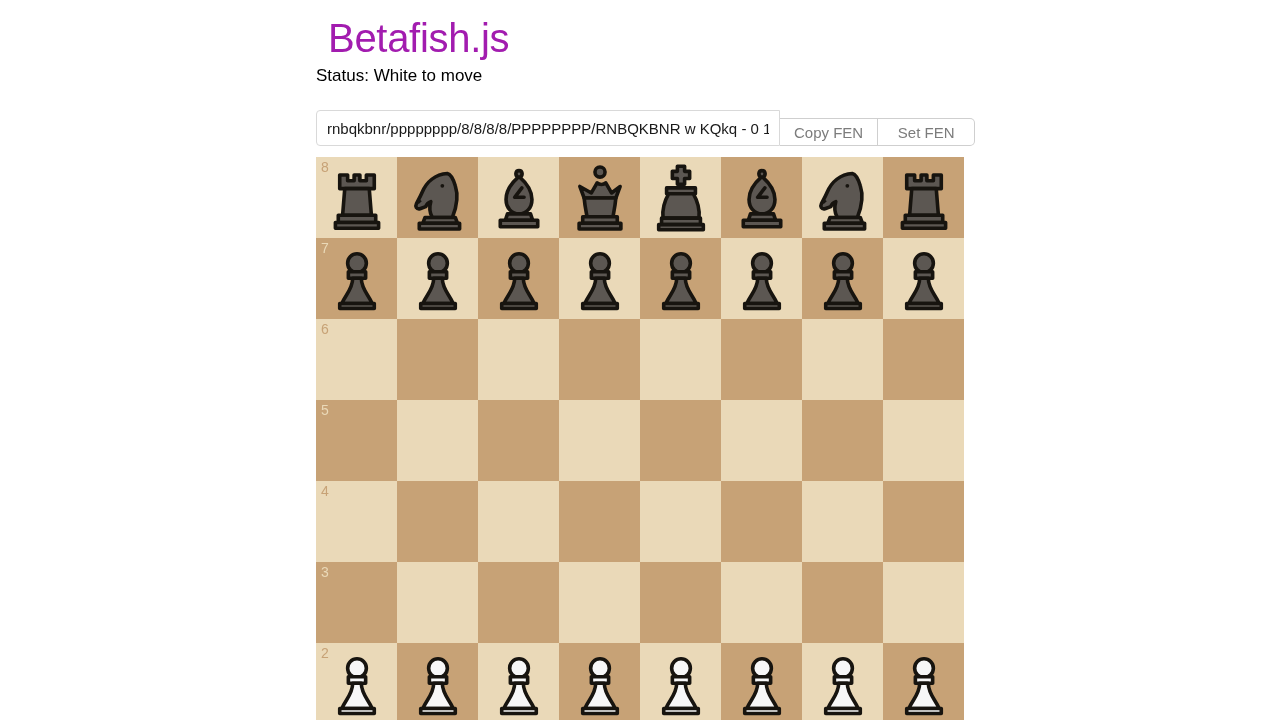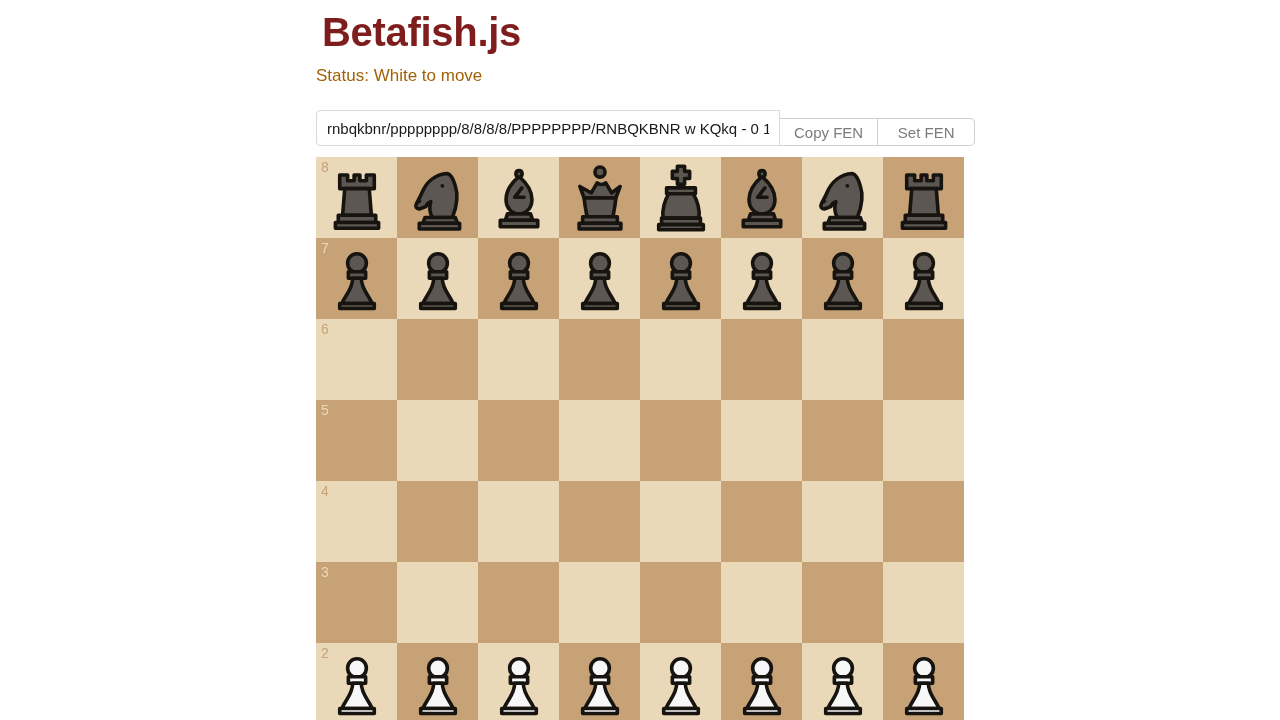--- a/index.html
+++ b/index.html
@@ -16,37 +16,37 @@
   #app {
     position: absolute;
     left: 316px;
     top: 0;
     width: 964px;
   }
 
   
   .page-title {
     font-size: 40px;
-    font-weight: bold;
-    color: #7f1d1d;
-    margin: 6px;
+    font-weight: normal;
+    color: #a21caf;
+    margin: 12px;
     padding: 0;
     line-height: 1;
     position: absolute;
     left: 0;
     top: 6px;
     letter-spacing: -0.3px;
   }
 
   .status-line {
     position: absolute;
     left: 0;
     top: 66px;
     font-size: 17px;
-    color: #a16207;
+    color: #000000;
     white-space: nowrap;
   }
 
   
   .fen-bar {
     position: absolute;
     left: 0;
     top: 110px;
     display: flex;
     align-items: flex-end;

